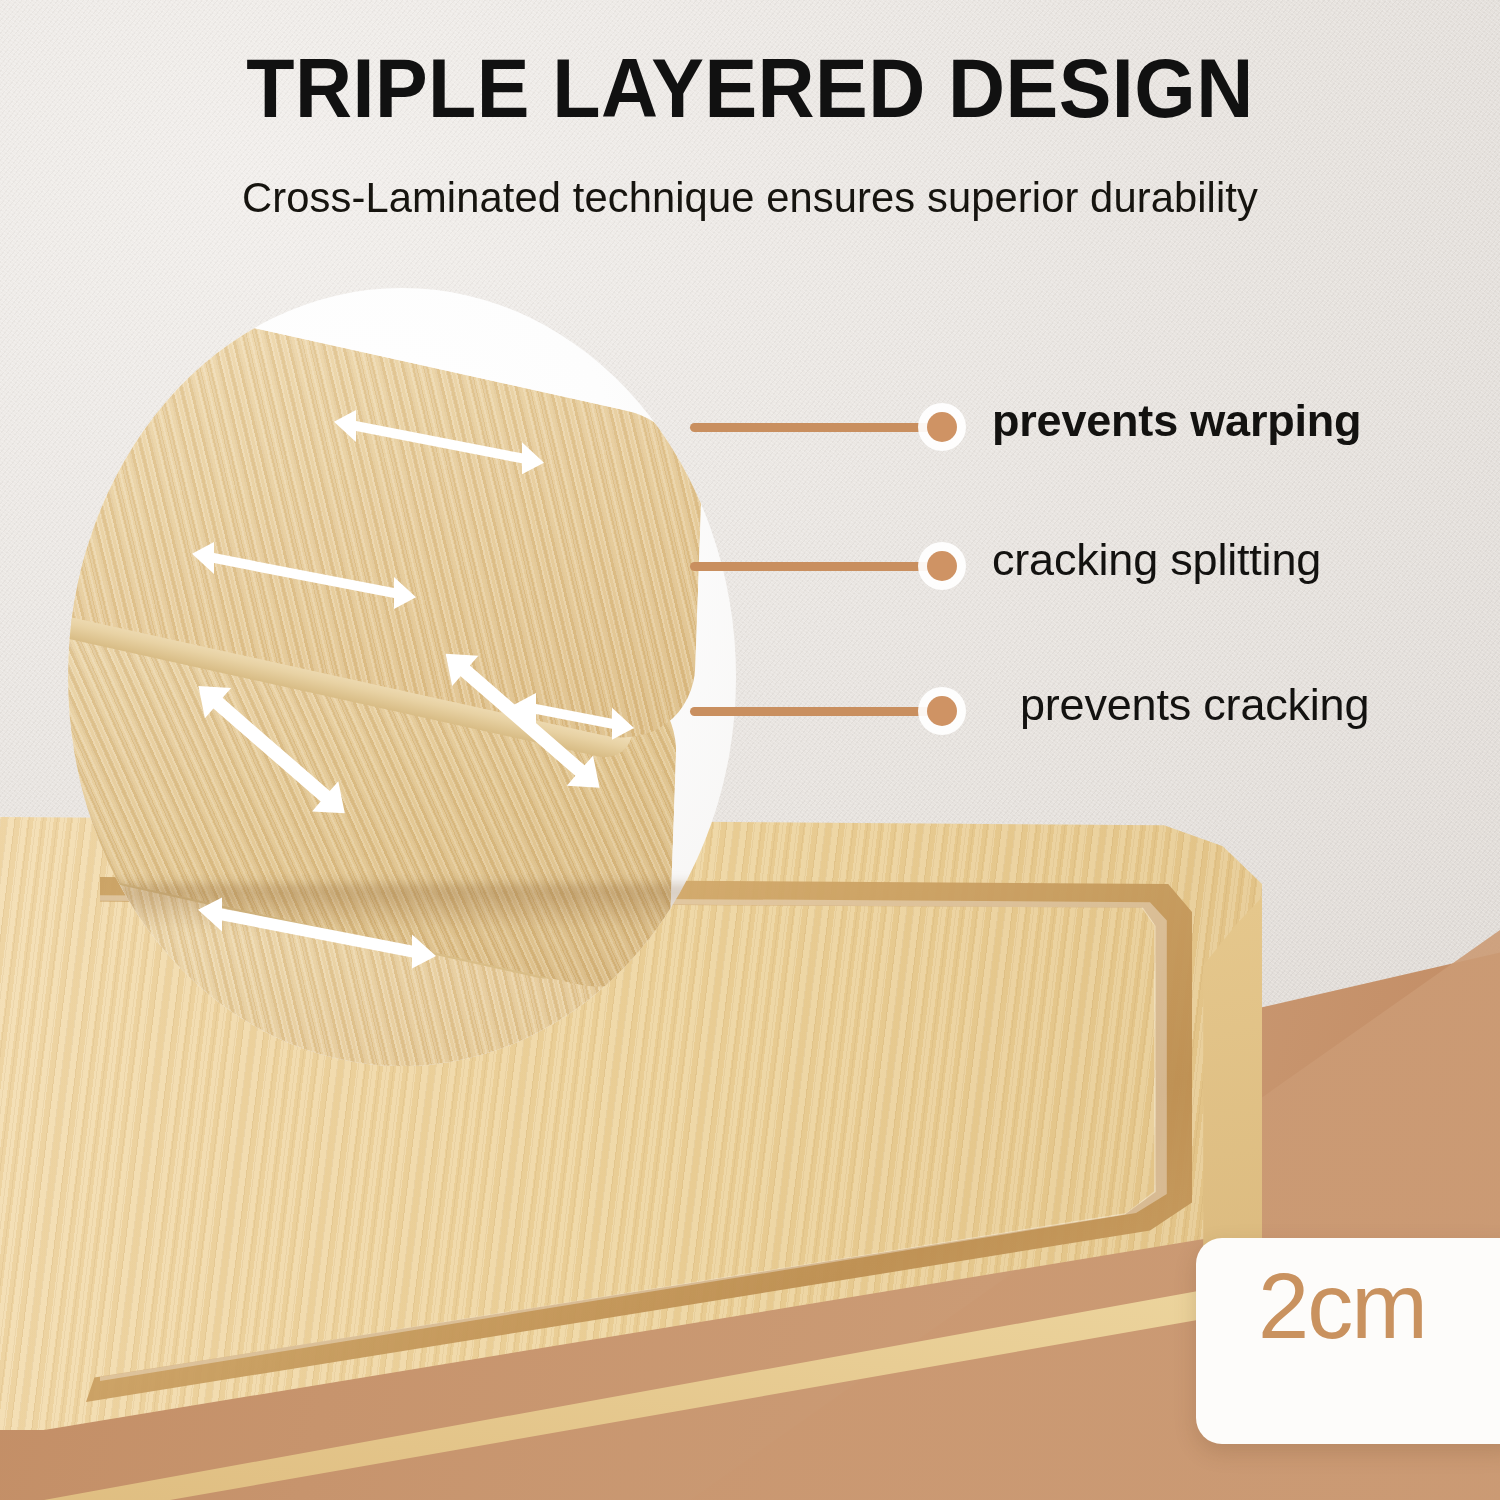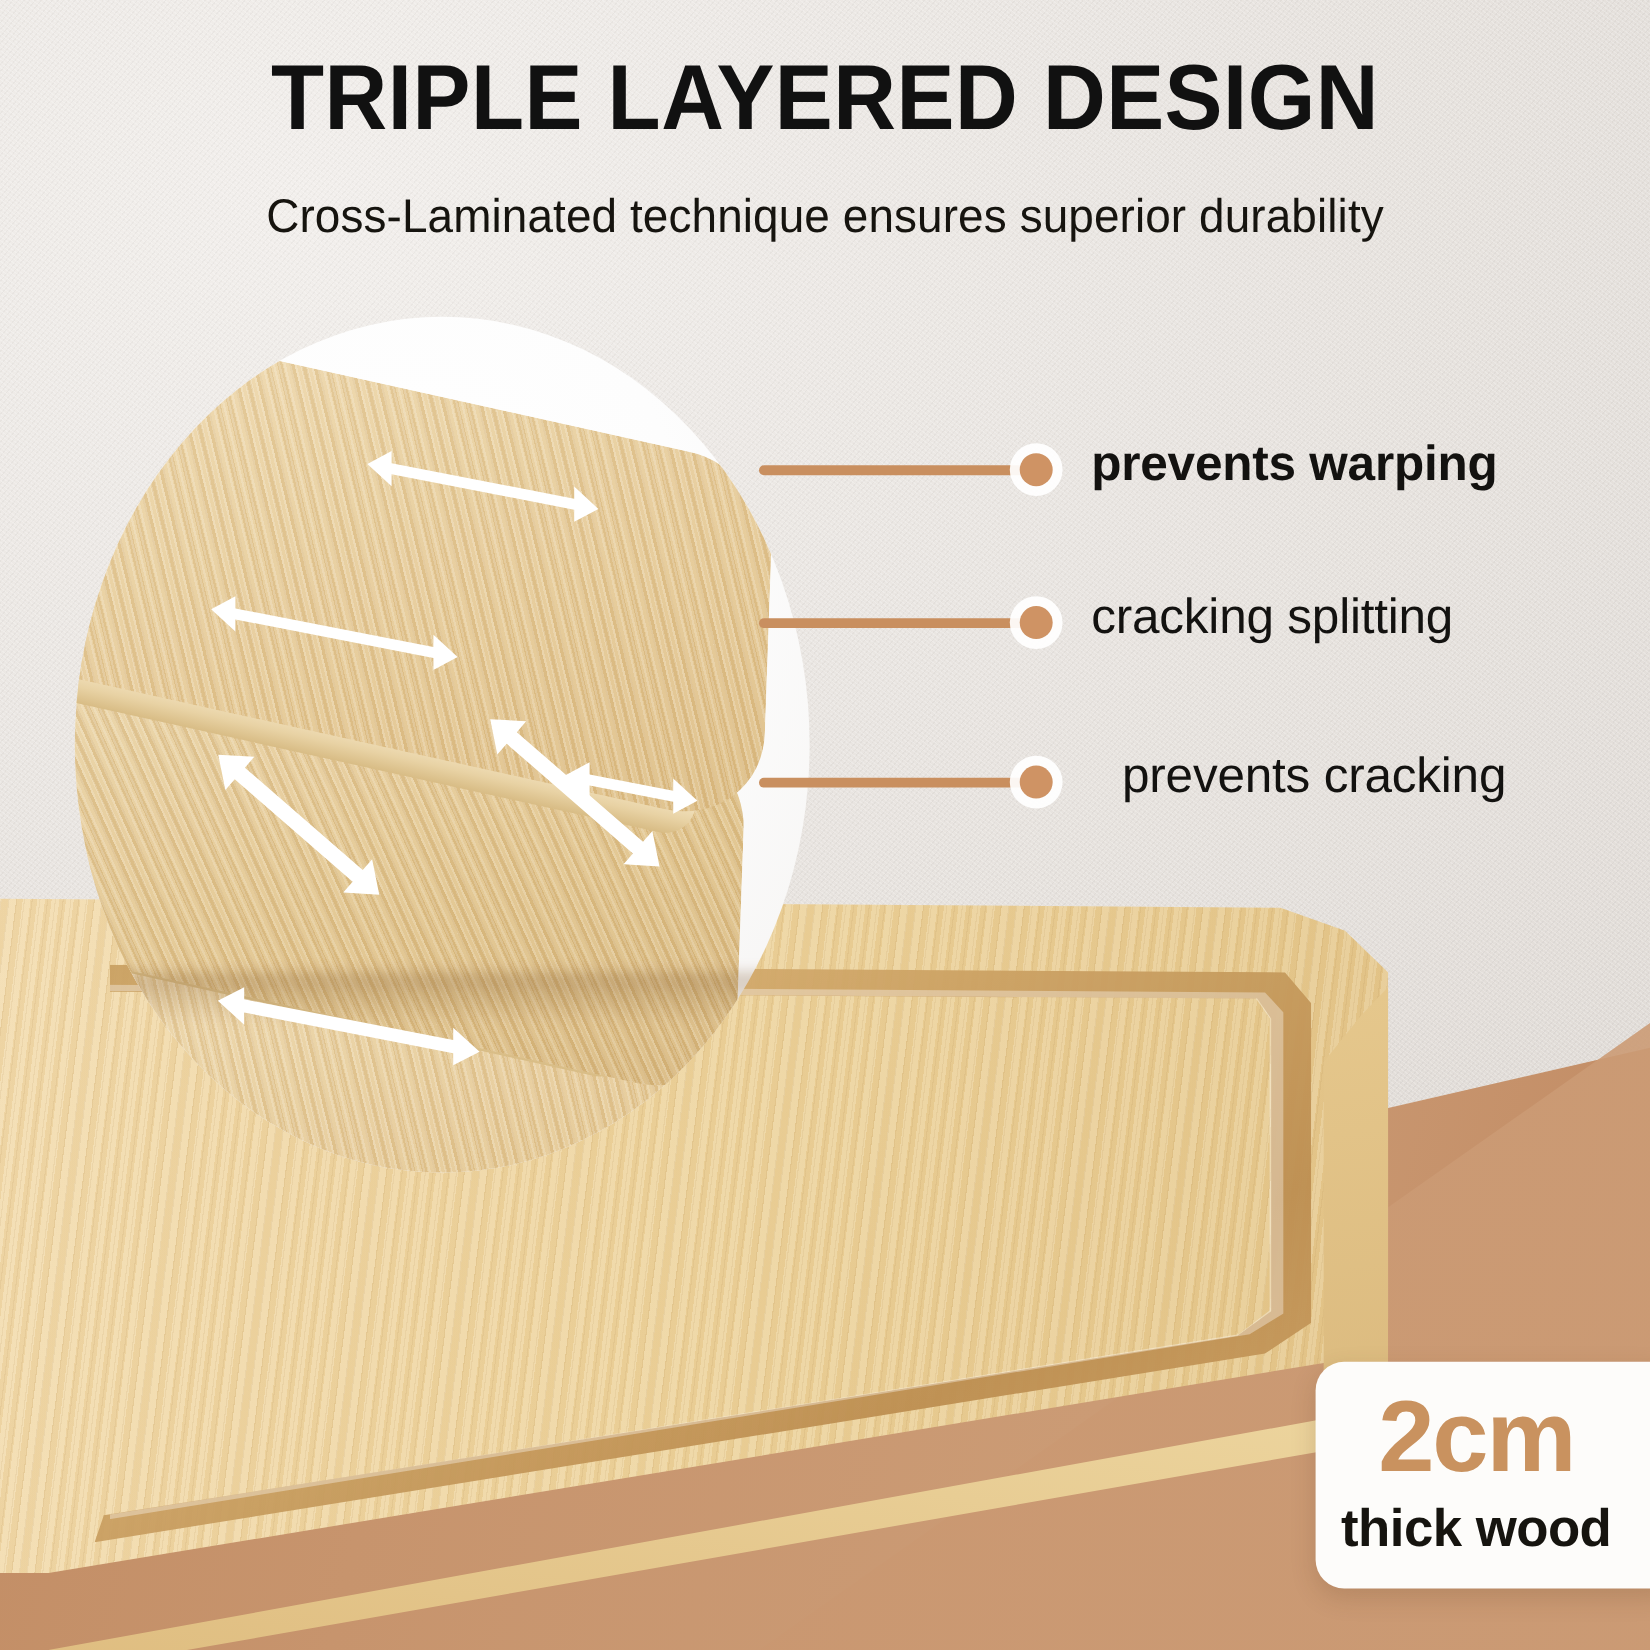--- a/index.html
+++ b/index.html
@@ -170,21 +170,21 @@
 
   
   .badge{
     position:absolute;left:1196px;top:1238px;width:330px;height:206px;
     background:#fdfcfa;border-radius:26px;
     box-shadow:0 8px 22px rgba(90,55,25,.18);
     text-align:center;
   }
   .badge .big{
     position:absolute;left:0;top:22px;width:292px;
-    font-size:92px;line-height:1;font-weight:700;color:#c9925f;letter-spacing:-2px;
+    font-size:92px;line-height:1;font-weight:400;color:#c9925f;letter-spacing:-2px;
   }
   .badge .small{
     position:absolute;left:0;top:128px;width:292px;
     font-size:48px;line-height:1;font-weight:700;color:#16140f;letter-spacing:-.5px;
   }
 </style>
 </head>
 <body>
 
 <div id="stage">
@@ -286,16 +286,15 @@
   </div>
 
   <div class="callout" style="left:690px;top:711px;">
     <div class="line" style="width:252px;"></div>
     <div class="dot" style="left:237px;"></div>
     <div class="label" style="left:302px;margin-left:28px;">prevents cracking</div>
   </div>
 
   <div class="badge">
     <div class="big">2cm</div>
-    <div class="small">thick wood</div>
   </div>
 
 </div>
 
 </body></html>

